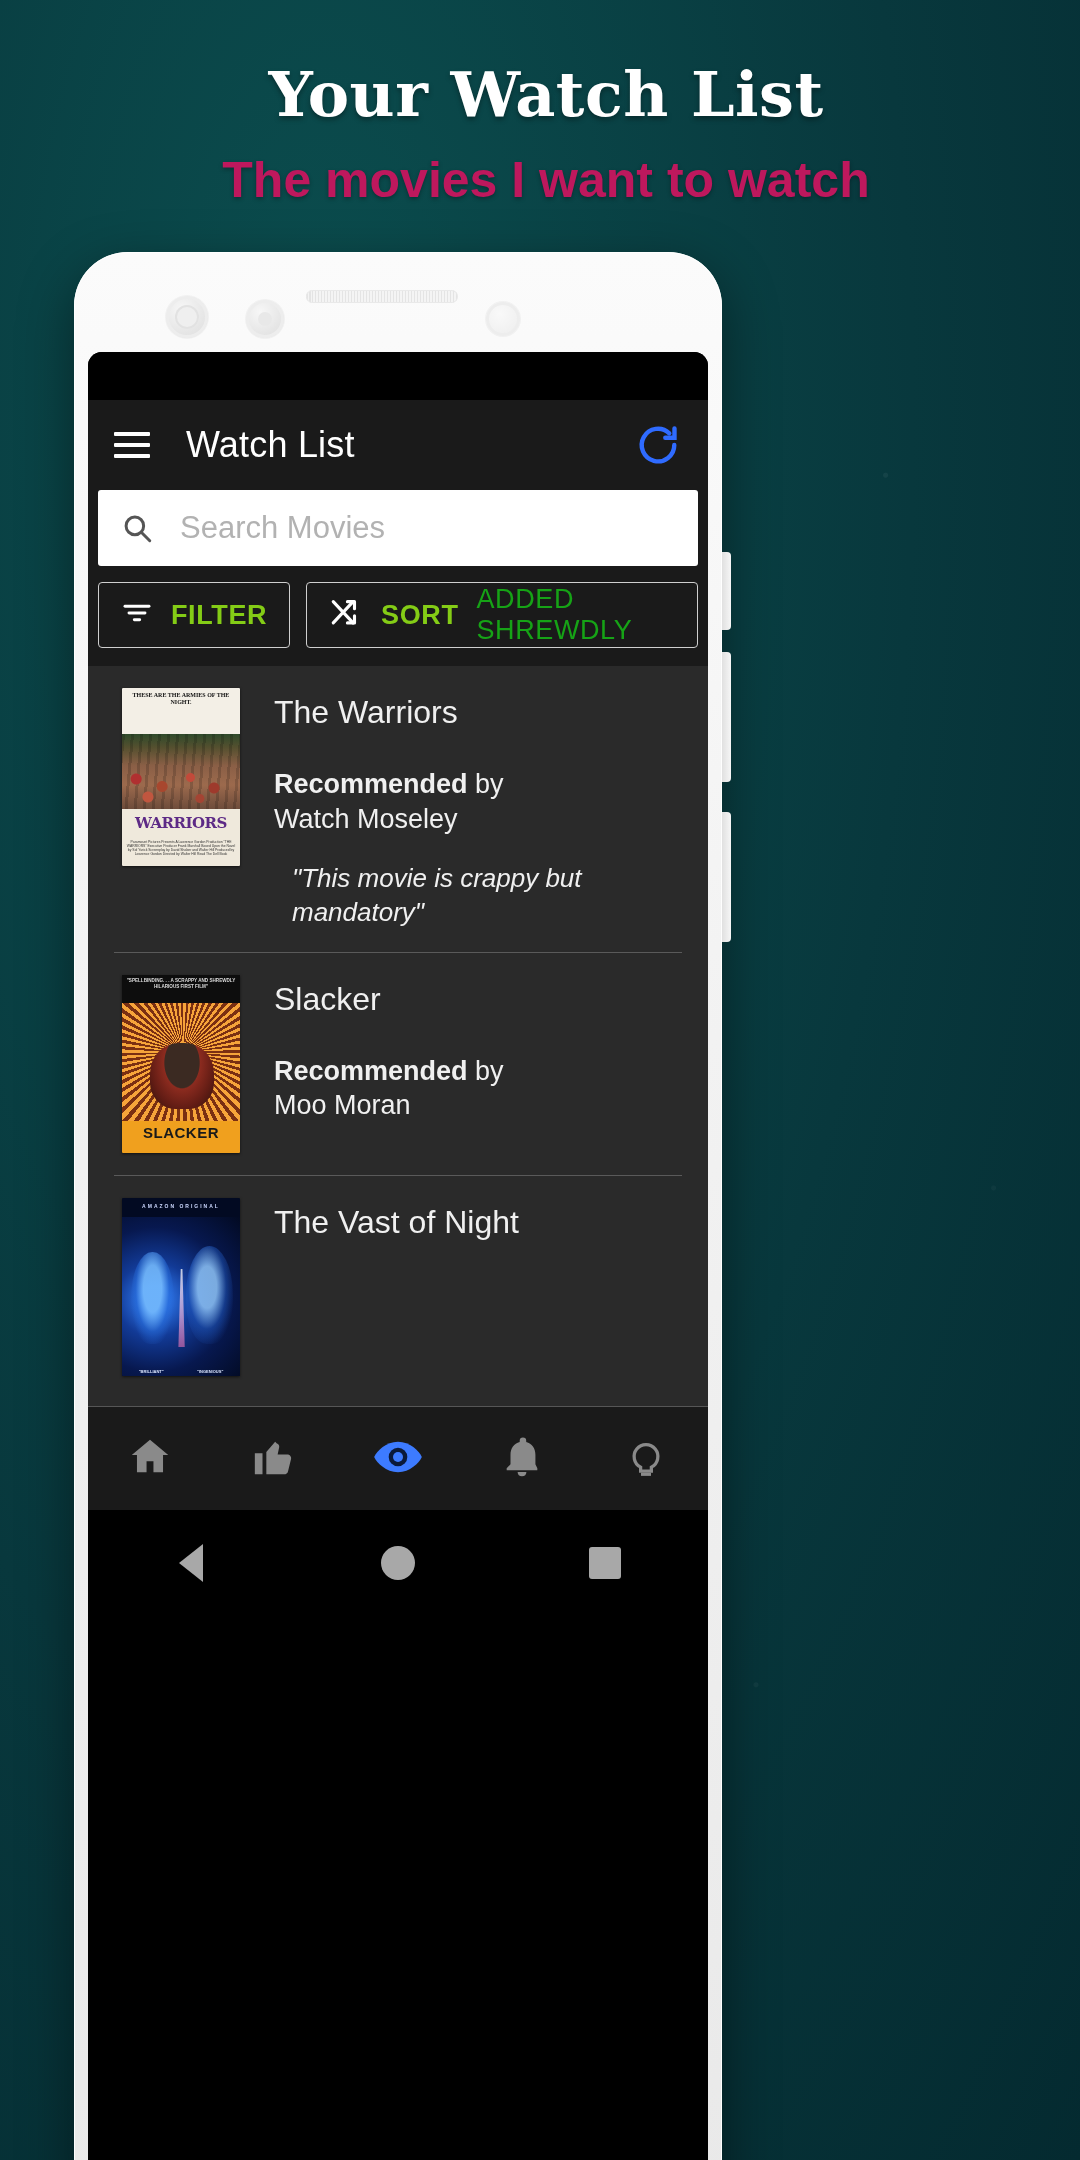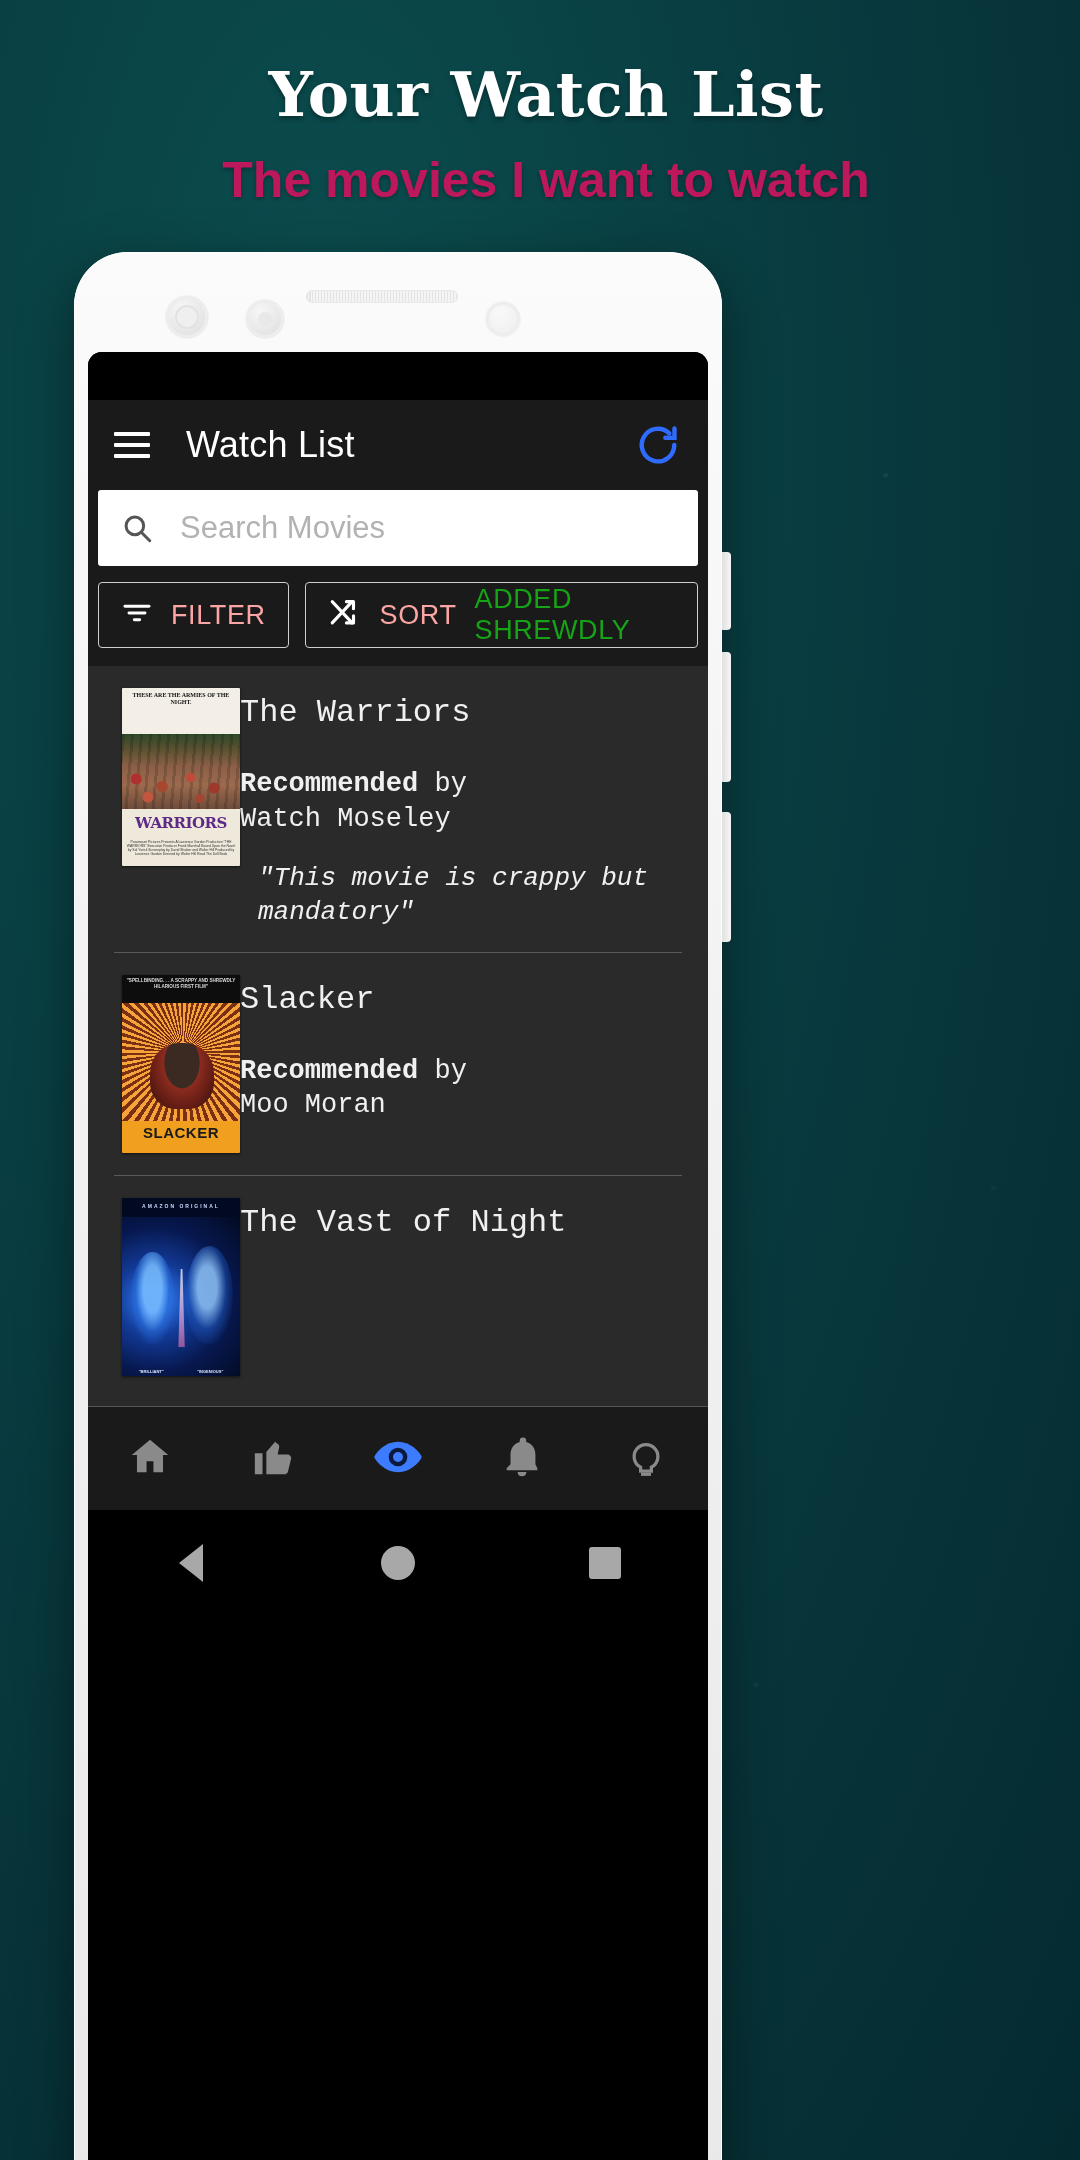--- a/index.html
+++ b/index.html
@@ -111,33 +111,33 @@
     font-family: "Liberation Sans", sans-serif; width: 100%;
   }
   .search-input::placeholder { color: #b2b2b2; }
 
   .controls { background: #1a1a1a; padding: 0 10px 18px 10px; display: flex; gap: 16px; }
   .ctl {
     border: 1px solid #cfcfcf; border-radius: 4px;
     height: 66px; display: flex; align-items: center; padding: 0 22px;
     background: #1a1a1a; cursor: pointer; gap: 18px;
   }
-  .ctl-label { color: #fca5a5; font-size: 27px; letter-spacing: 0.6px; }
+  .ctl-label { color: #84cc16; font-size: 27px; letter-spacing: 0.6px; font-weight: bold; }
   .ctl-value { color: #16a316; font-size: 27px; letter-spacing: 0.6px; }
 
   .list { background: #2a2a2a; height: 740px; overflow: hidden; }
   .movie-row { display: flex; padding: 22px 0 22px 34px; }
   .divider { height: 1px; background: #5a5a5a; margin: 0 26px; }
   .poster {
     width: 118px; height: 178px; flex: 0 0 118px;
     border-radius: 1px; overflow: hidden; position: relative;
     box-shadow: 0 1px 3px rgba(0,0,0,0.6);
     background: #111;
   }
-  .info { padding-top: 6px; flex: 1; font-family: Liberation Mono, monospace; }
+  .info { margin-left: 34px; padding-top: 6px; flex: 1; }
   .movie-title { color: #f0f0f0; font-size: 32px; }
   .rec { color: #f0f0f0; font-size: 27px; margin-top: 36px; line-height: 1.28; }
   .rec b { font-weight: bold; }
   .quote { color: #f0f0f0; font-size: 26px; font-style: italic; margin-top: 26px; margin-left: 18px; line-height: 1.3; }
 
   .bottom-nav {
     height: 104px; background: #1a1a1a;
     border-top: 1px solid #565656;
     display: flex; align-items: center;
   }

